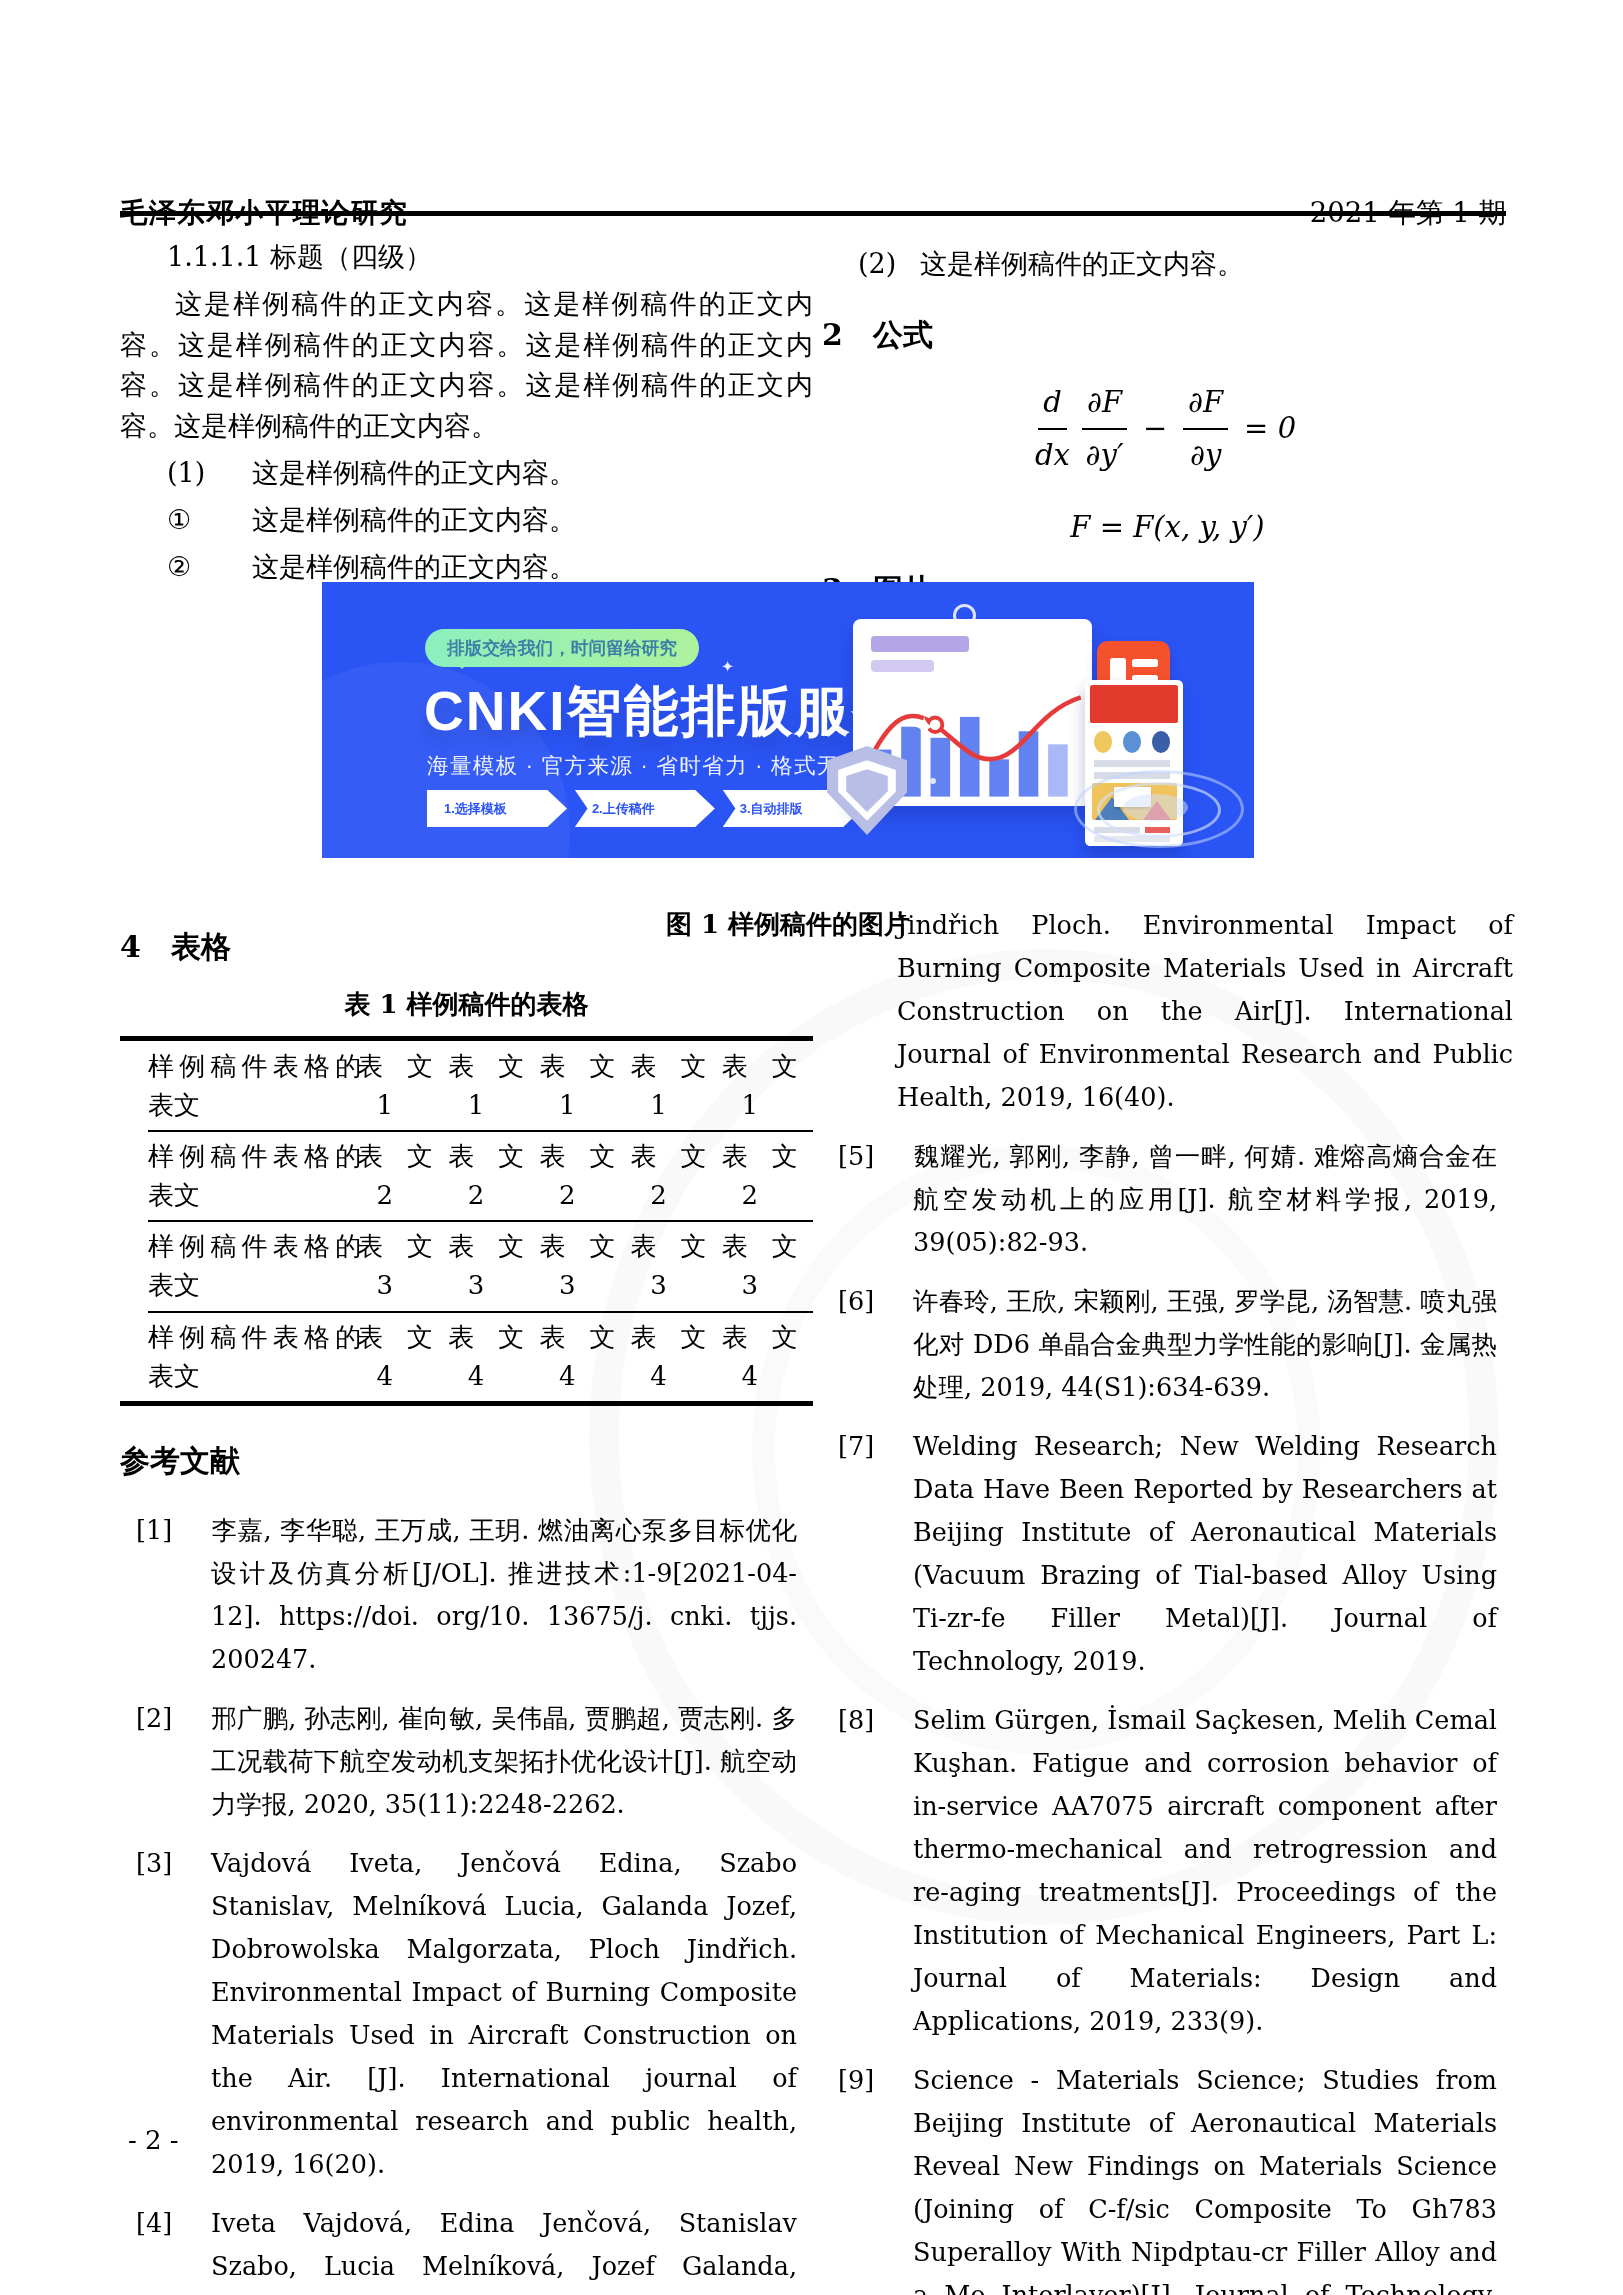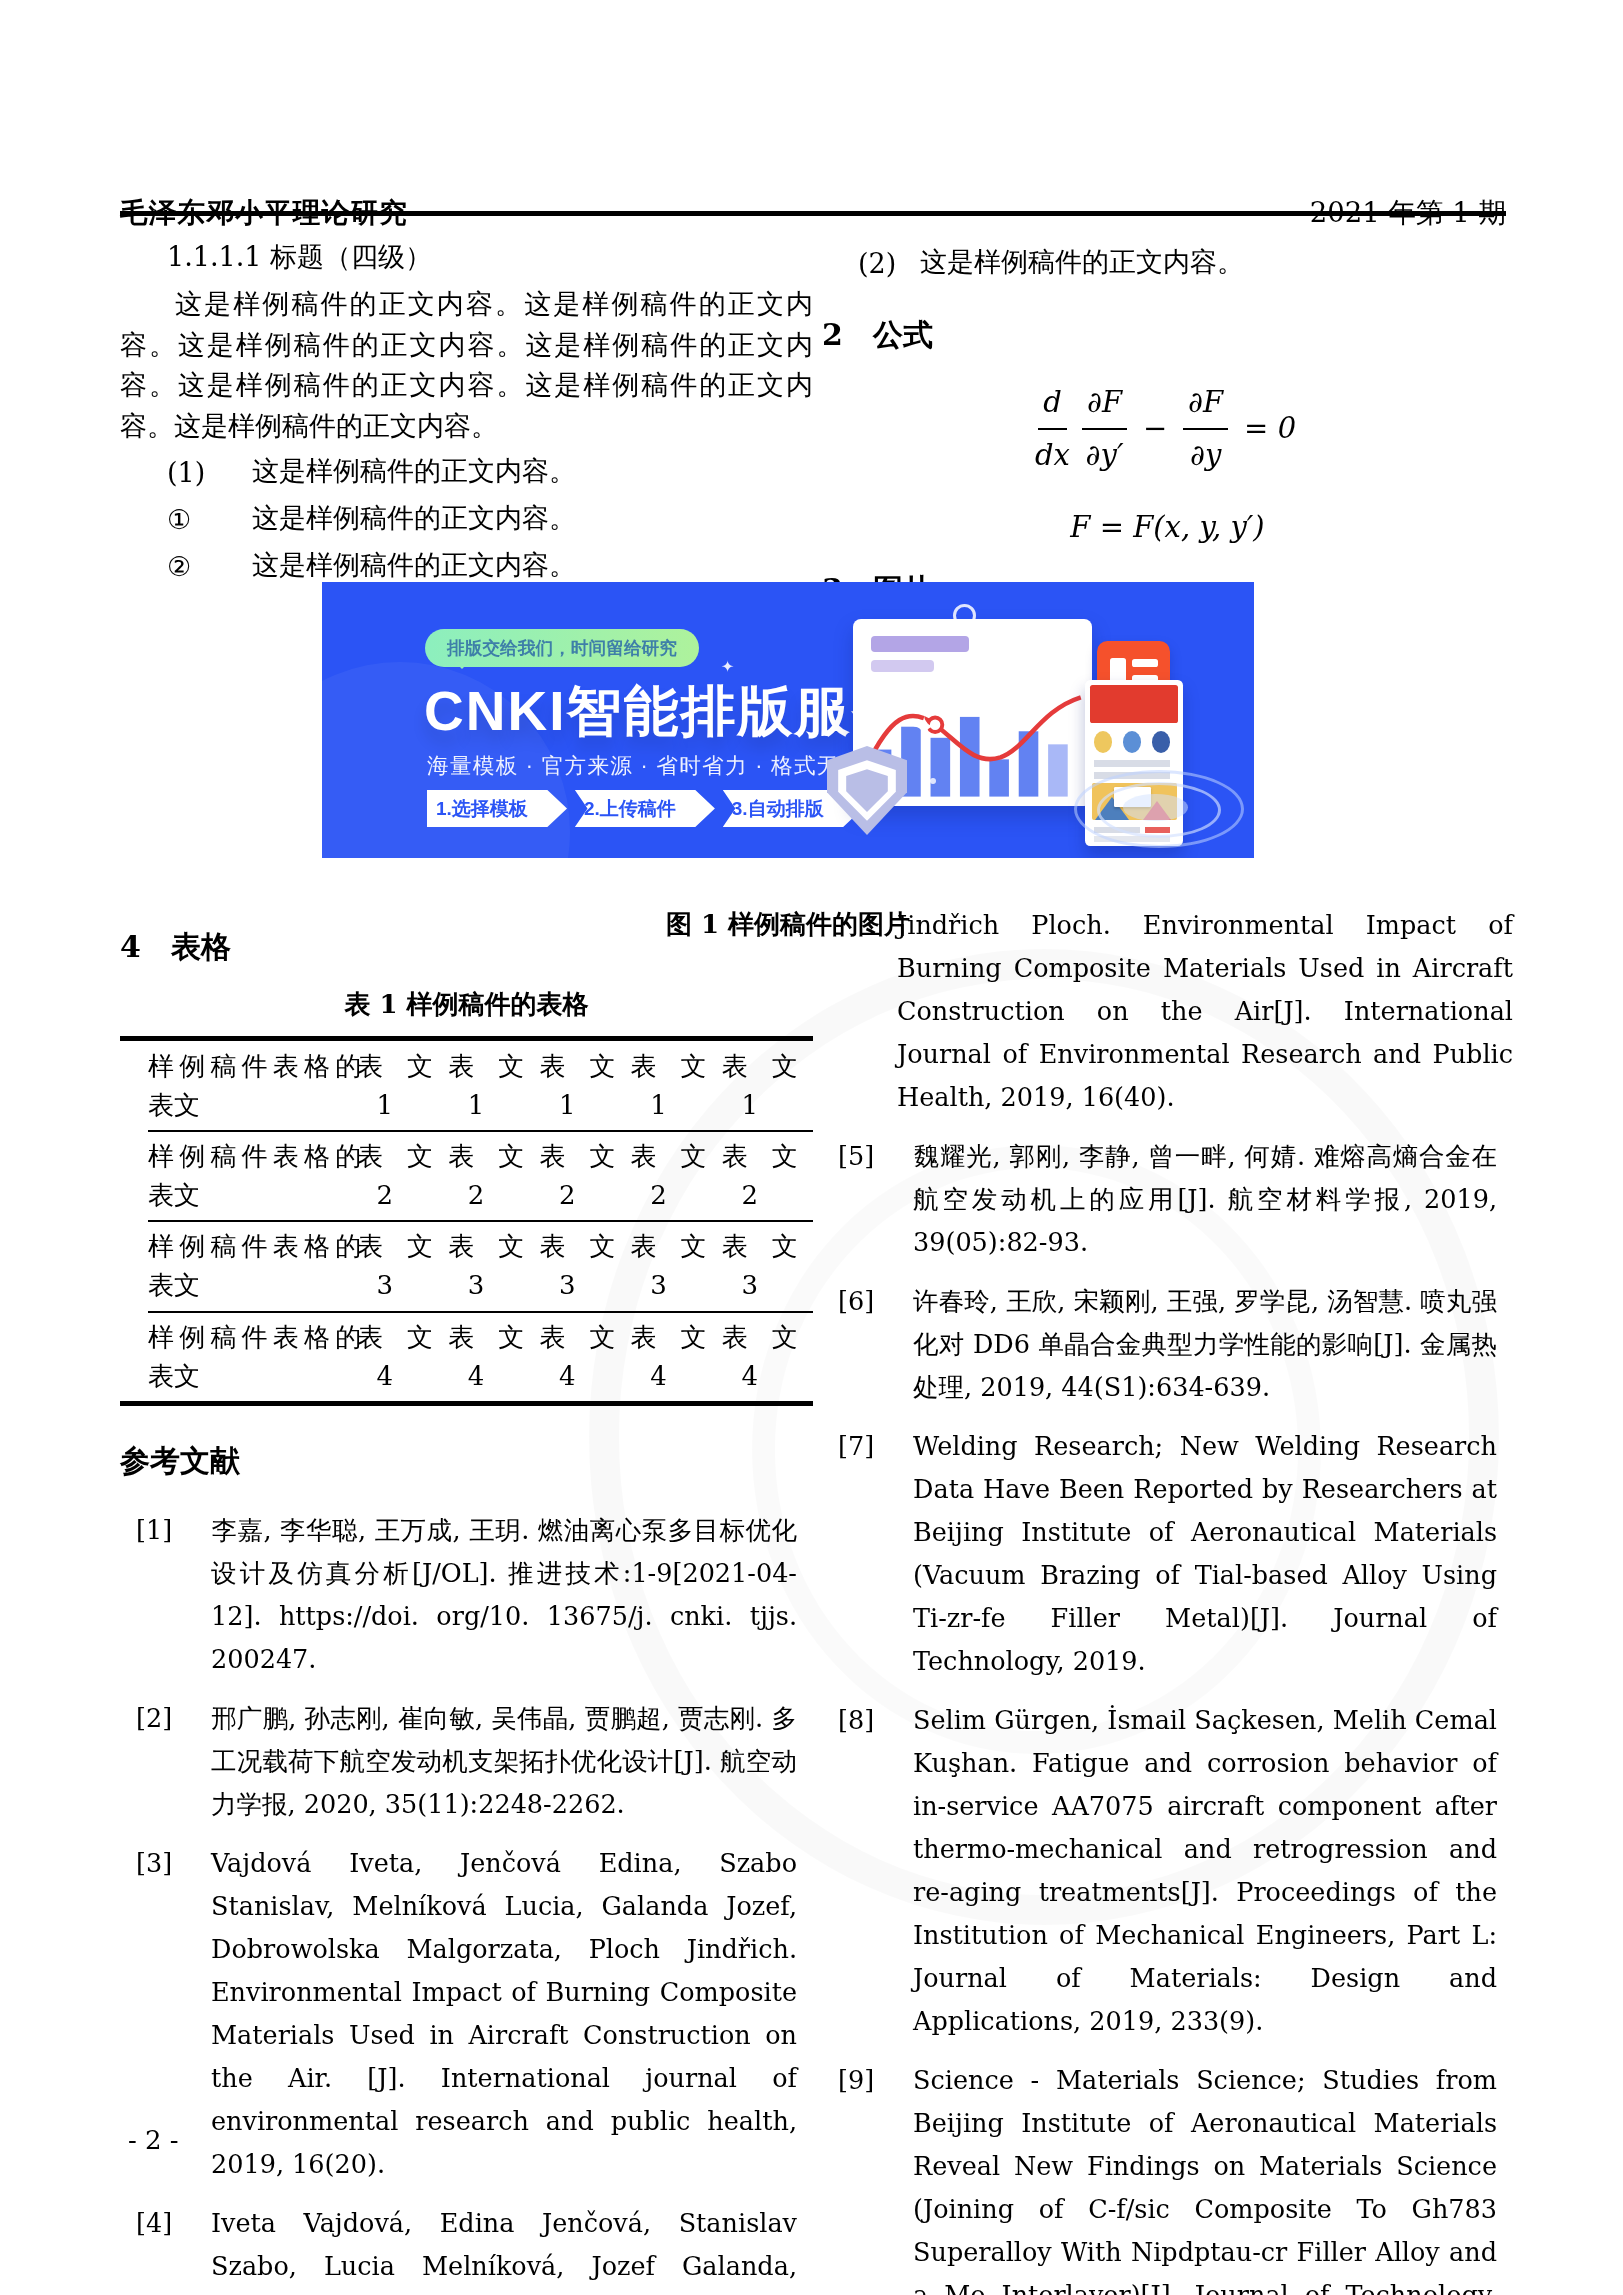--- a/index.html
+++ b/index.html
@@ -19,21 +19,21 @@
   .header-right{font-weight:normal;}
   .header-rule{position:absolute;left:120px;top:211px;width:1386px;height:4.6px;background:#000;}
   
   .col{position:absolute;width:693px;font-size:27px;line-height:1.5;text-align:justify;}
   .col-left-top{left:120px;top:237px;}
   .col-right-top{left:822px;top:237px;width:691px;}
   .h4head{text-indent:47px;margin:0 0 6.5px 0;}
   .para{margin:0;text-indent:55px;}
   .li{padding-left:47px;margin-top:6.5px;display:flex;}
   .li .marker{flex:0 0 85px;}
-  .li .litext{flex:1;font-family:Liberation Mono, monospace;}
+  .li .litext{flex:1;}
   .sec-head{display:flex;gap:30px;font-size:30px;font-weight:bold;line-height:1.2;text-align:left;}
   .h2head{margin-top:33px;}
   .h3head{margin-top:22px;}
   
   .formula-block{margin-top:27.5px;text-align:center;font-size:29px;font-style:italic;}
   .eq1{display:flex;justify-content:center;align-items:center;gap:11.8px;}
   .frac{display:inline-flex;flex-direction:column;align-items:center;vertical-align:middle;}
   .frac .num{display:block;padding:0 5.2px 3.9px 5.2px;border-bottom:2.6px solid #000;}
   .frac .den{display:block;padding-top:3.9px;}
   .eq-op{padding:0 3.9px;}
@@ -42,22 +42,22 @@
   .banner{position:absolute;left:322px;top:582px;width:932px;height:276px;background:#2B54F5;overflow:hidden;
     font-family:"Liberation Sans","DejaVu Sans",sans-serif;}
   .banner-deco-circle{position:absolute;left:-92px;bottom:-144px;width:340px;height:340px;border-radius:50%;background:rgba(255,255,255,0.05);}
   .bubble{position:absolute;left:103px;top:47px;height:38px;padding:0 22px;border-radius:26px;
     background:linear-gradient(90deg,#8CEFBE,#AEF29C);display:flex;align-items:center;
     color:#3E7FA8;font-size:17.7px;font-weight:bold;}
   .bubble:after{content:"";position:absolute;left:30px;bottom:-9.2px;border:7.9px solid transparent;border-top-color:#93F0B8;}
   .banner-title{position:absolute;left:102px;top:93px;color:#fff;font-size:55px;font-weight:bold;letter-spacing:2px;text-shadow:0 11.8px 14.4px rgba(0,0,0,0.12);}
   .banner-subtitle{position:absolute;left:105px;top:169px;color:rgba(255,255,255,0.92);font-size:21.6px;letter-spacing:1.3px;}
   .steps{position:absolute;left:105px;top:208px;display:flex;gap:7.9px;}
-  .step{width:140px;height:37px;background:#fff;color:#2B54F5;font-size:19px;font-weight:bold;
-    display:flex;align-items:center;padding-left:9px;box-sizing:border-box;
+  .step{width:140px;height:37px;background:#fff;color:#2B54F5;font-size:13px;font-weight:bold;
+    display:flex;align-items:center;padding-left:17px;box-sizing:border-box;
     clip-path:polygon(0 0,86% 0,100% 50%,86% 100%,0 100%,9% 50%);}
   .step:first-child{clip-path:polygon(0 0,86% 0,100% 50%,86% 100%,0 100%);}
   
   .doc-card{position:absolute;left:531px;top:37px;width:239px;height:187px;background:#fff;border-radius:7.9px;box-shadow:0 10.5px 19.6px rgba(10,30,120,0.25);}
   .pbar1{position:absolute;left:18.3px;top:17px;width:98px;height:15.7px;background:#B3A5E6;border-radius:3.9px;}
   .pbar2{position:absolute;left:18.3px;top:41px;width:63px;height:11.8px;background:#D2C9F0;border-radius:3.9px;}
   .chart-svg{position:absolute;left:6.5px;bottom:3.9px;}
   .chat-badge{position:absolute;left:775px;top:59px;width:73px;height:63px;background:#F5512C;border-radius:10.5px;box-shadow:0 6.5px 11.8px rgba(10,30,120,0.25);}
   .chat-badge:after{content:"";position:absolute;left:9.2px;bottom:-10.5px;border:9.2px solid transparent;border-top-color:#F5512C;}
   .chat-badge .b1{position:absolute;left:13px;top:17px;width:15.7px;height:26px;background:#fff;border-radius:2.6px;}

